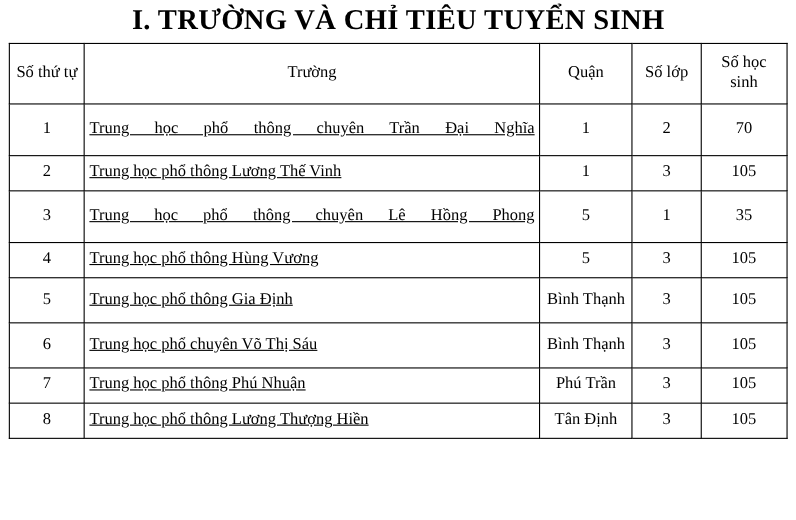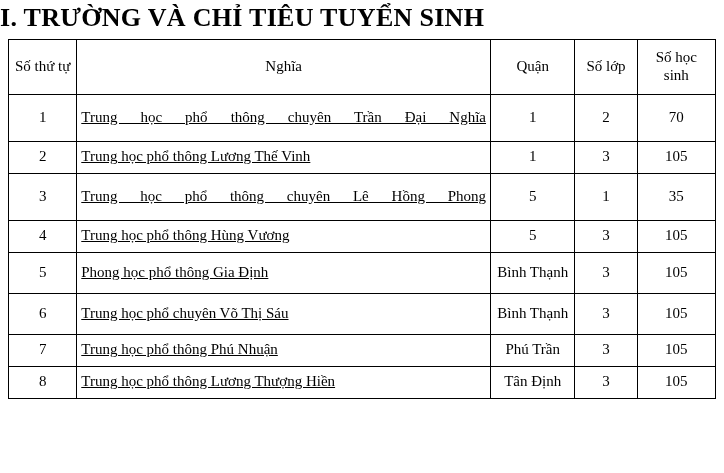--- a/index.html
+++ b/index.html
@@ -14,21 +14,21 @@
     color: #000000;
     overflow: hidden;
   }
   .page {
     width: 724px;
     height: 473px;
     position: relative;
     box-sizing: border-box;
   }
   .doc-title {
-    text-align: left;
+    text-align: center;
     font-family: "Liberation Serif", serif;
     font-weight: bold;
     font-size: 26px;
     letter-spacing: 0.3px;
     margin: 4px 0 6px 0;
     line-height: 1.1;
   }
   table.school-table {
     border-collapse: collapse;
     width: 708px;
@@ -104,21 +104,21 @@
     <colgroup>
       <col class="c-idx">
       <col class="c-school">
       <col class="c-district">
       <col class="c-classes">
       <col class="c-students">
     </colgroup>
     <thead>
       <tr>
         <td>Số thứ tự</td>
-        <td>Nghĩa</td>
+        <td>Trường</td>
         <td>Quận</td>
         <td>Số lớp</td>
         <td>Số học sinh</td>
       </tr>
     </thead>
     <tbody>
 
       <tr class="tall">
         <td class="idx">1</td>
         <td class="cell-school">Trung học phổ thông chuyên Trần Đại Nghĩa</td>
@@ -146,21 +146,21 @@
       <tr class="short">
         <td class="idx">4</td>
         <td class="cell-school nowrap">Trung học phổ thông Hùng Vương</td>
         <td class="district">5</td>
         <td class="num">3</td>
         <td class="num">105</td>
       </tr>
 
       <tr class="mid">
         <td class="idx">5</td>
-        <td class="cell-school nowrap">Phong học phổ thông Gia Định</td>
+        <td class="cell-school nowrap">Trung học phổ thông Gia Định</td>
         <td class="district">Bình Thạnh</td>
         <td class="num">3</td>
         <td class="num">105</td>
       </tr>
 
       <tr class="mid">
         <td class="idx">6</td>
         <td class="cell-school nowrap">Trung học phổ chuyên Võ Thị Sáu</td>
         <td class="district">Bình Thạnh</td>
         <td class="num">3</td>

